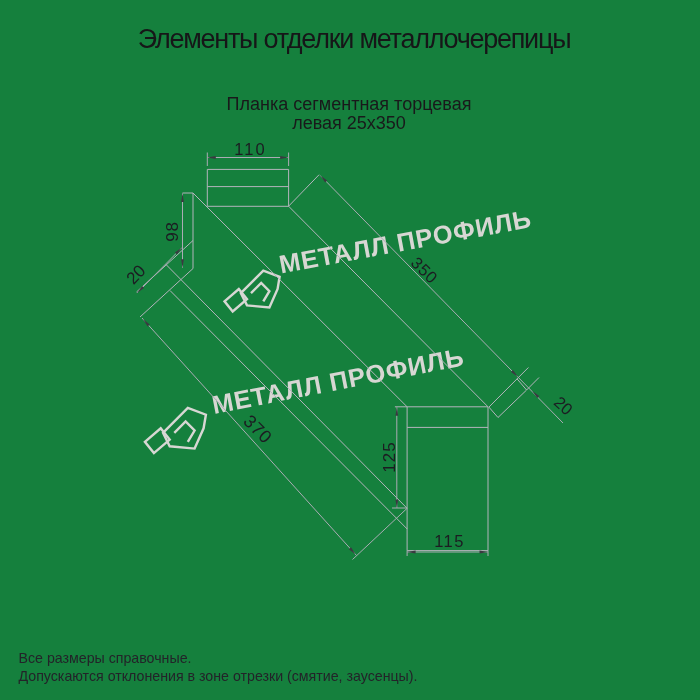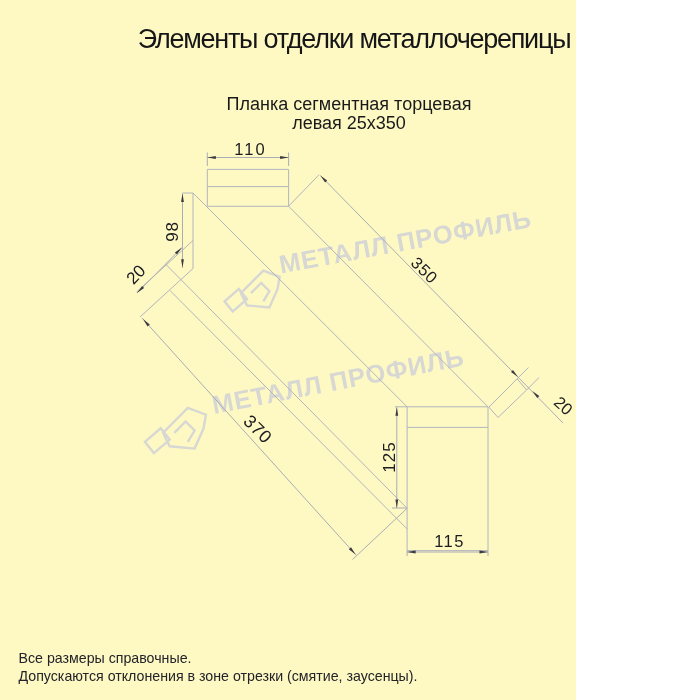--- a/index.html
+++ b/index.html
@@ -1,17 +1,17 @@
 <!DOCTYPE html>
 <html><head>
 <meta charset="utf-8">
 <title>Элементы отделки металлочерепицы</title>
 <style>
   html,body{margin:0;padding:0;background:#ffffff;}
-  #page{width:576px;height:700px;position:relative;background:#fef9c3;overflow:hidden;}
+  #page{width:700px;height:700px;position:relative;background:#15803d;overflow:hidden;}
 </style>
 </head>
 <body>
 
 <div id="page">
 <svg width="700" height="700" viewBox="0 0 700 700">
 <defs>
         <filter id="wmblur" x="-10%" y="-10%" width="120%" height="120%">
           <feGaussianBlur stdDeviation="0.55"></feGaussianBlur>
         </filter>

